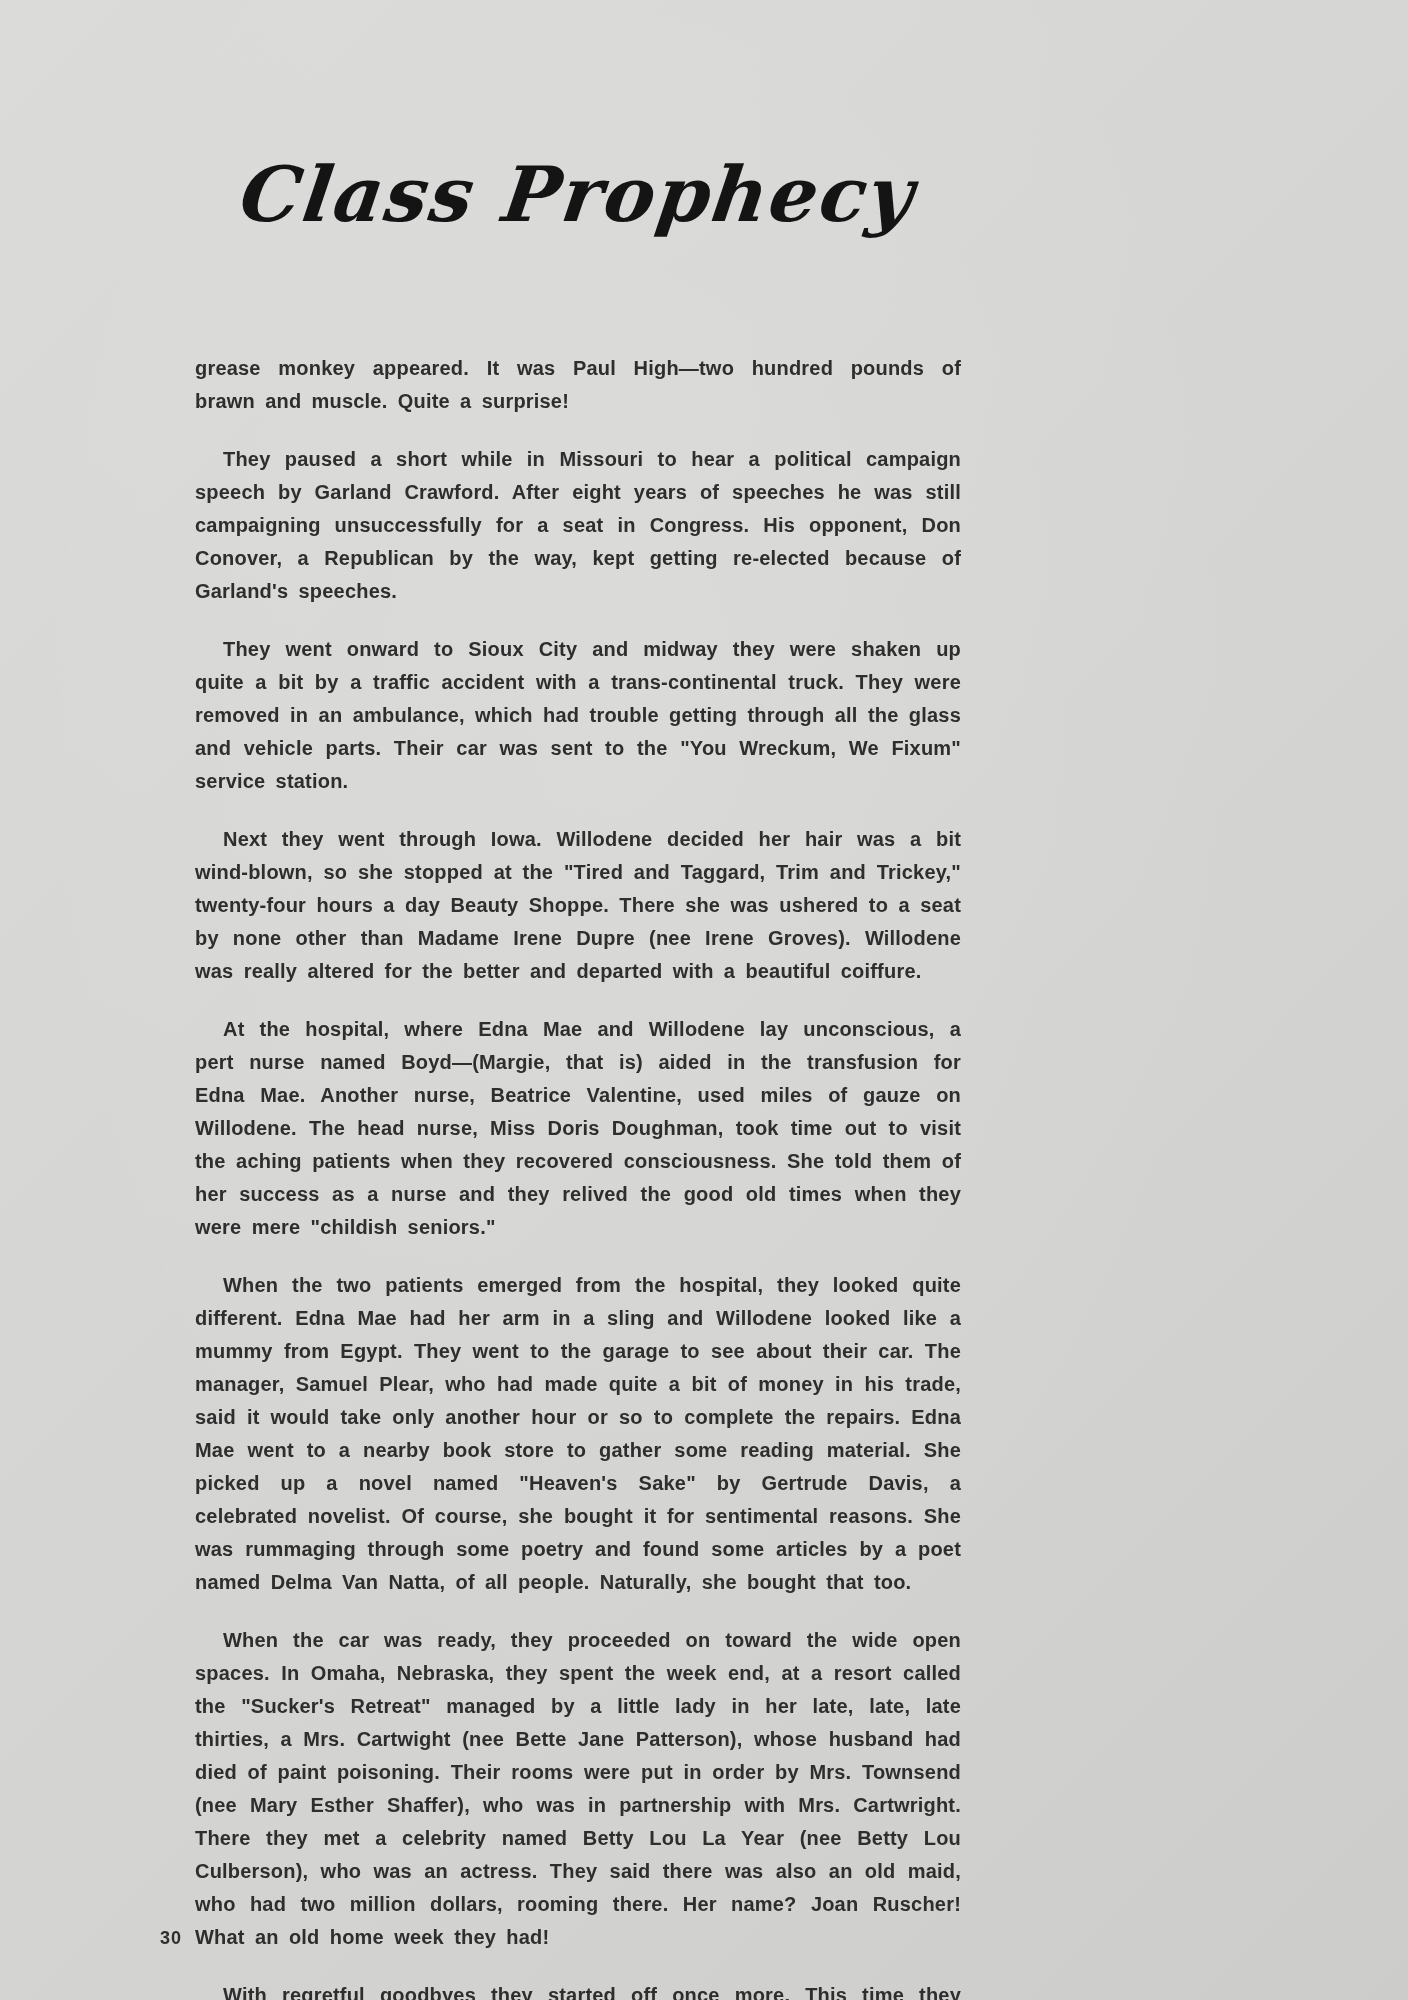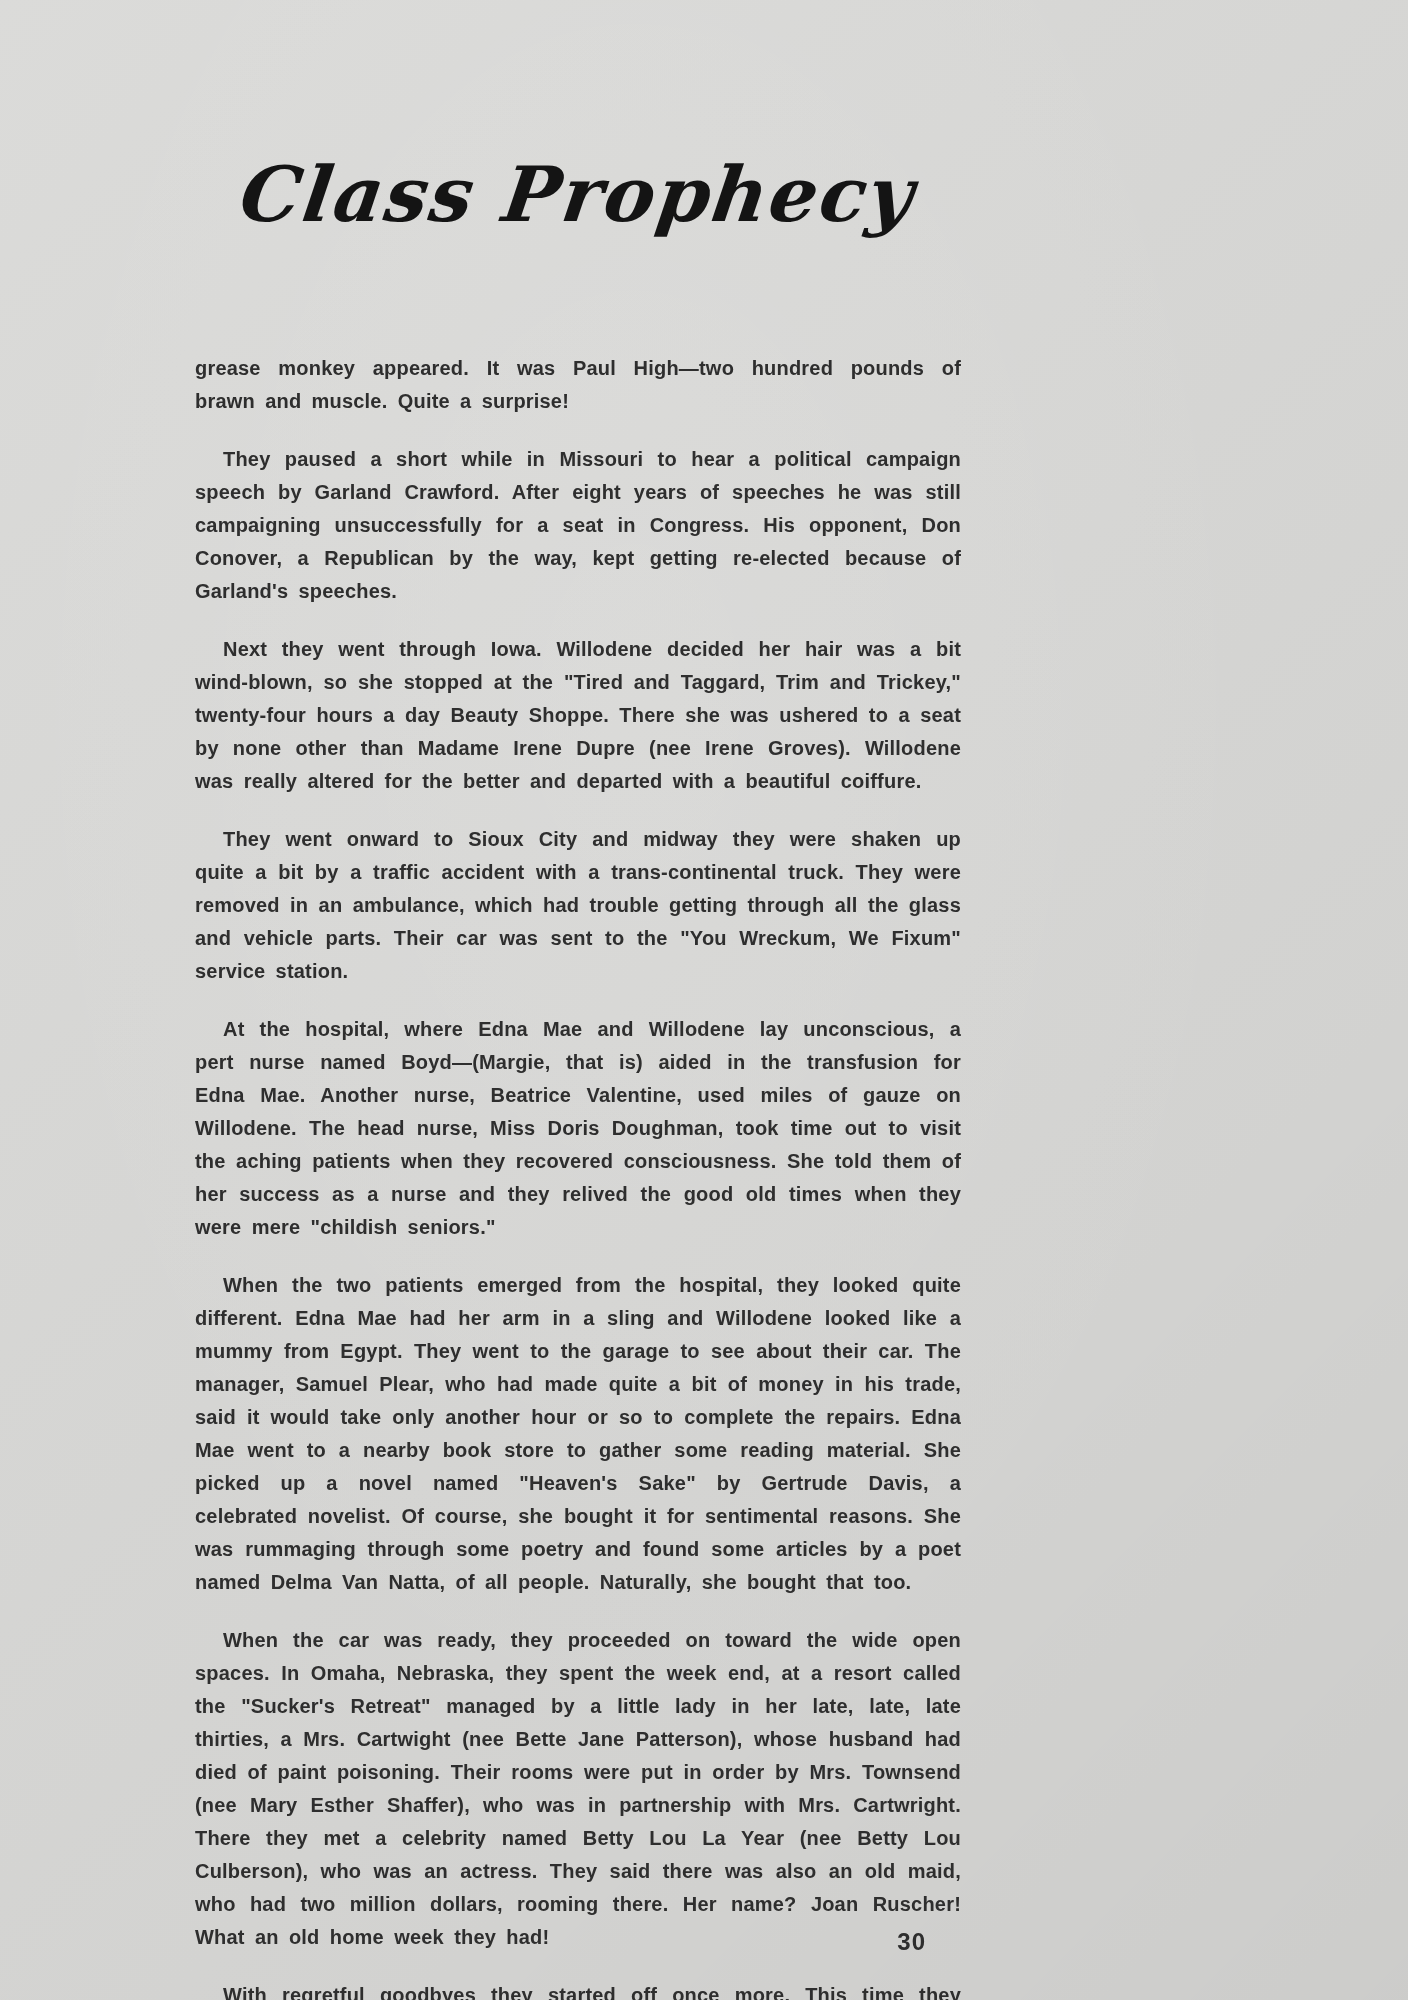--- a/index.html
+++ b/index.html
@@ -58,39 +58,39 @@
     font-weight:bold;
   }
   .content p.indent{
     text-indent:28px;
   }
   .page-number{
     position:absolute;
     left:160px;
     top:1928px;
     width:766px;
-    text-align:right;
-    font-size:24px;
+    text-align:left;
+    font-size:18px;
     font-weight:bold;
     letter-spacing:1px;
     color:var(--ink);
   }
 </style>
 </head>
 <body>
 
 <div class="page">
 
   <h1 class="page-title">Class Prophecy</h1>
 
   <article class="content">
     <p>grease monkey appeared. It was Paul High—two hundred pounds of brawn and muscle. Quite a surprise!</p>
     <p class="indent">They paused a short while in Missouri to hear a political campaign speech by Garland Crawford. After eight years of speeches he was still campaigning unsuccessfully for a seat in Congress. His opponent, Don Conover, a Republican by the way, kept getting re-elected because of Garland's speeches.</p>
+    <p class="indent">They went onward to Sioux City and midway they were shaken up quite a bit by a traffic accident with a trans-continental truck. They were removed in an ambulance, which had trouble getting through all the glass and vehicle parts. Their car was sent to the "You Wreckum, We Fixum" service station.</p>
     <p class="indent">Next they went through Iowa. Willodene decided her hair was a bit wind-blown, so she stopped at the "Tired and Taggard, Trim and Trickey," twenty-four hours a day Beauty Shoppe. There she was ushered to a seat by none other than Madame Irene Dupre (nee Irene Groves). Willodene was really altered for the better and departed with a beautiful coiffure.</p>
-    <p class="indent">They went onward to Sioux City and midway they were shaken up quite a bit by a traffic accident with a trans-continental truck. They were removed in an ambulance, which had trouble getting through all the glass and vehicle parts. Their car was sent to the "You Wreckum, We Fixum" service station.</p>
     <p class="indent">At the hospital, where Edna Mae and Willodene lay unconscious, a pert nurse named Boyd—(Margie, that is) aided in the transfusion for Edna Mae. Another nurse, Beatrice Valentine, used miles of gauze on Willodene. The head nurse, Miss Doris Doughman, took time out to visit the aching patients when they recovered consciousness. She told them of her success as a nurse and they relived the good old times when they were mere "childish seniors."</p>
     <p class="indent">When the two patients emerged from the hospital, they looked quite different. Edna Mae had her arm in a sling and Willodene looked like a mummy from Egypt. They went to the garage to see about their car. The manager, Samuel Plear, who had made quite a bit of money in his trade, said it would take only another hour or so to complete the repairs. Edna Mae went to a nearby book store to gather some reading material. She picked up a novel named "Heaven's Sake" by Gertrude Davis, a celebrated novelist. Of course, she bought it for sentimental reasons. She was rummaging through some poetry and found some articles by a poet named Delma Van Natta, of all people. Naturally, she bought that too.</p>
     <p class="indent">When the car was ready, they proceeded on toward the wide open spaces. In Omaha, Nebraska, they spent the week end, at a resort called the "Sucker's Retreat" managed by a little lady in her late, late, late thirties, a Mrs. Cartwight (nee Bette Jane Patterson), whose husband had died of paint poisoning. Their rooms were put in order by Mrs. Townsend (nee Mary Esther Shaffer), who was in partnership with Mrs. Cartwright. There they met a celebrity named Betty Lou La Year (nee Betty Lou Culberson), who was an actress. They said there was also an old maid, who had two million dollars, rooming there. Her name? Joan Ruscher! What an old home week they had!</p>
     <p class="indent">With regretful goodbyes they started off once more. This time they were going to Running River, Wyoming. A short trip through the surrounding country revealed</p>
   </article>
 
   <div class="page-number">30</div>
 
 </div>
 

